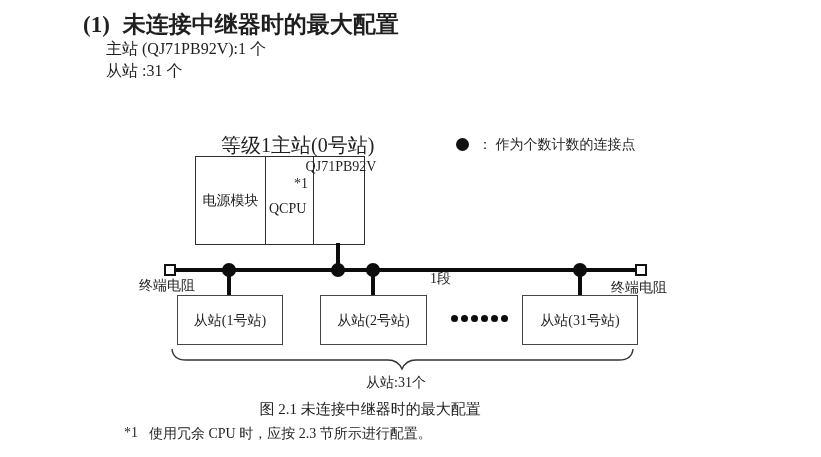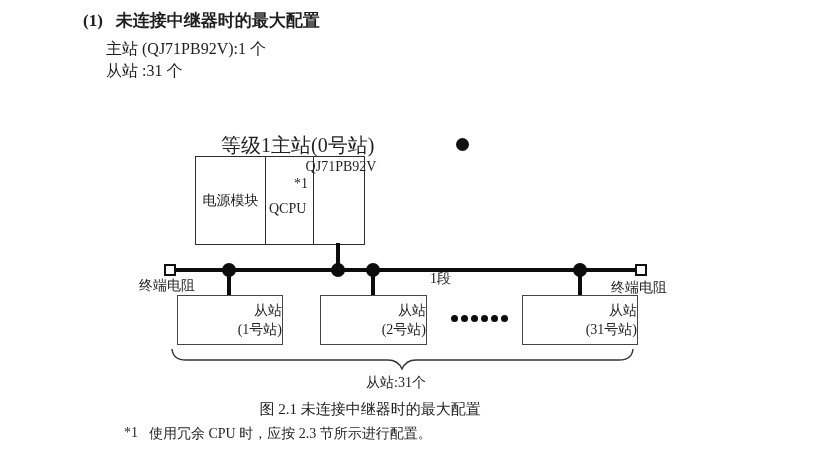--- a/index.html
+++ b/index.html
@@ -8,21 +8,21 @@
     position:relative;
     width:821px; height:457px;
     background:#ffffff;
     font-family:"Liberation Serif","DejaVu Serif",serif;
     color:#1f1f1f;
     overflow:hidden;
   }
   .abs { position:absolute; }
 
   
-  .heading { left:83px; top:9px; font-size:17px; font-weight:bold; white-space:nowrap; }
+  .heading { left:83px; top:9px; font-size:23px; font-weight:bold; white-space:nowrap; }
   .heading .h-title { margin-left:13px; }
   .subline { left:106px; font-size:16px; white-space:nowrap; }
   .sub1 { top:39px; }
   .sub2 { top:61px; }
 
   
   .master-label { left:197px; top:132px; font-size:20px; white-space:nowrap;margin-left:24px; }
   .master-box {
     left:195px; top:156px; width:170px; height:89px;
     border:1px solid #2e2e2e; display:flex; background:#fff;
@@ -59,21 +59,21 @@
 
   .drop { width:4px; background:#0c0c0c; }
   .drop-master { left:336px; top:243px; height:27px; }
   .drop-s1 { left:227px; top:268px; height:28px; }
   .drop-s2 { left:371px; top:268px; height:28px; }
   .drop-s3 { left:578px; top:268px; height:28px; }
 
   
   .slave-box {
     border:1px solid #454545; background:#fff;
-    display:flex; flex-direction:column; align-items:flex-end; justify-content:center;
+    display:flex; align-items:center; justify-content:center;
     font-size:14px; line-height:19px; text-align:center;
   }
   .slave-1 { left:177px; top:295px; width:106px; height:50px; }
   .slave-2 { left:320px; top:295px; width:107px; height:50px; }
   .slave-3 { left:522px; top:295px; width:116px; height:50px; }
 
   .ellipsis { left:451px; top:315px; display:flex; gap:3px; align-items:center; }
   .ellipsis span { width:7px; height:7px; border-radius:50%; background:#0c0c0c; display:block; }
 
   .brace-svg { left:160px; top:344px; }
@@ -105,20 +105,21 @@
       <span class="cpu-label">QCPU</span>
       <span class="cpu-note">*1</span>
     </div>
     <div class="m-cell m-cell-3">
       <span>QJ71</span>
       <span>PB92V</span>
     </div>
   </div>
 
   <div class="abs legend-dot"></div>
+  <div class="abs legend-text">： 作为个数计数的连接点</div>
 
   <div class="abs bus-line"></div>
   <div class="abs term-square term-left"></div>
   <div class="abs term-square term-right"></div>
   <div class="abs term-label term-label-left">终端电阻</div>
   <div class="abs term-label term-label-right">终端电阻</div>
   <div class="abs segment-label">1段</div>
 
   <div class="abs conn-dot dot-1"></div>
   <div class="abs conn-dot dot-m"></div>

